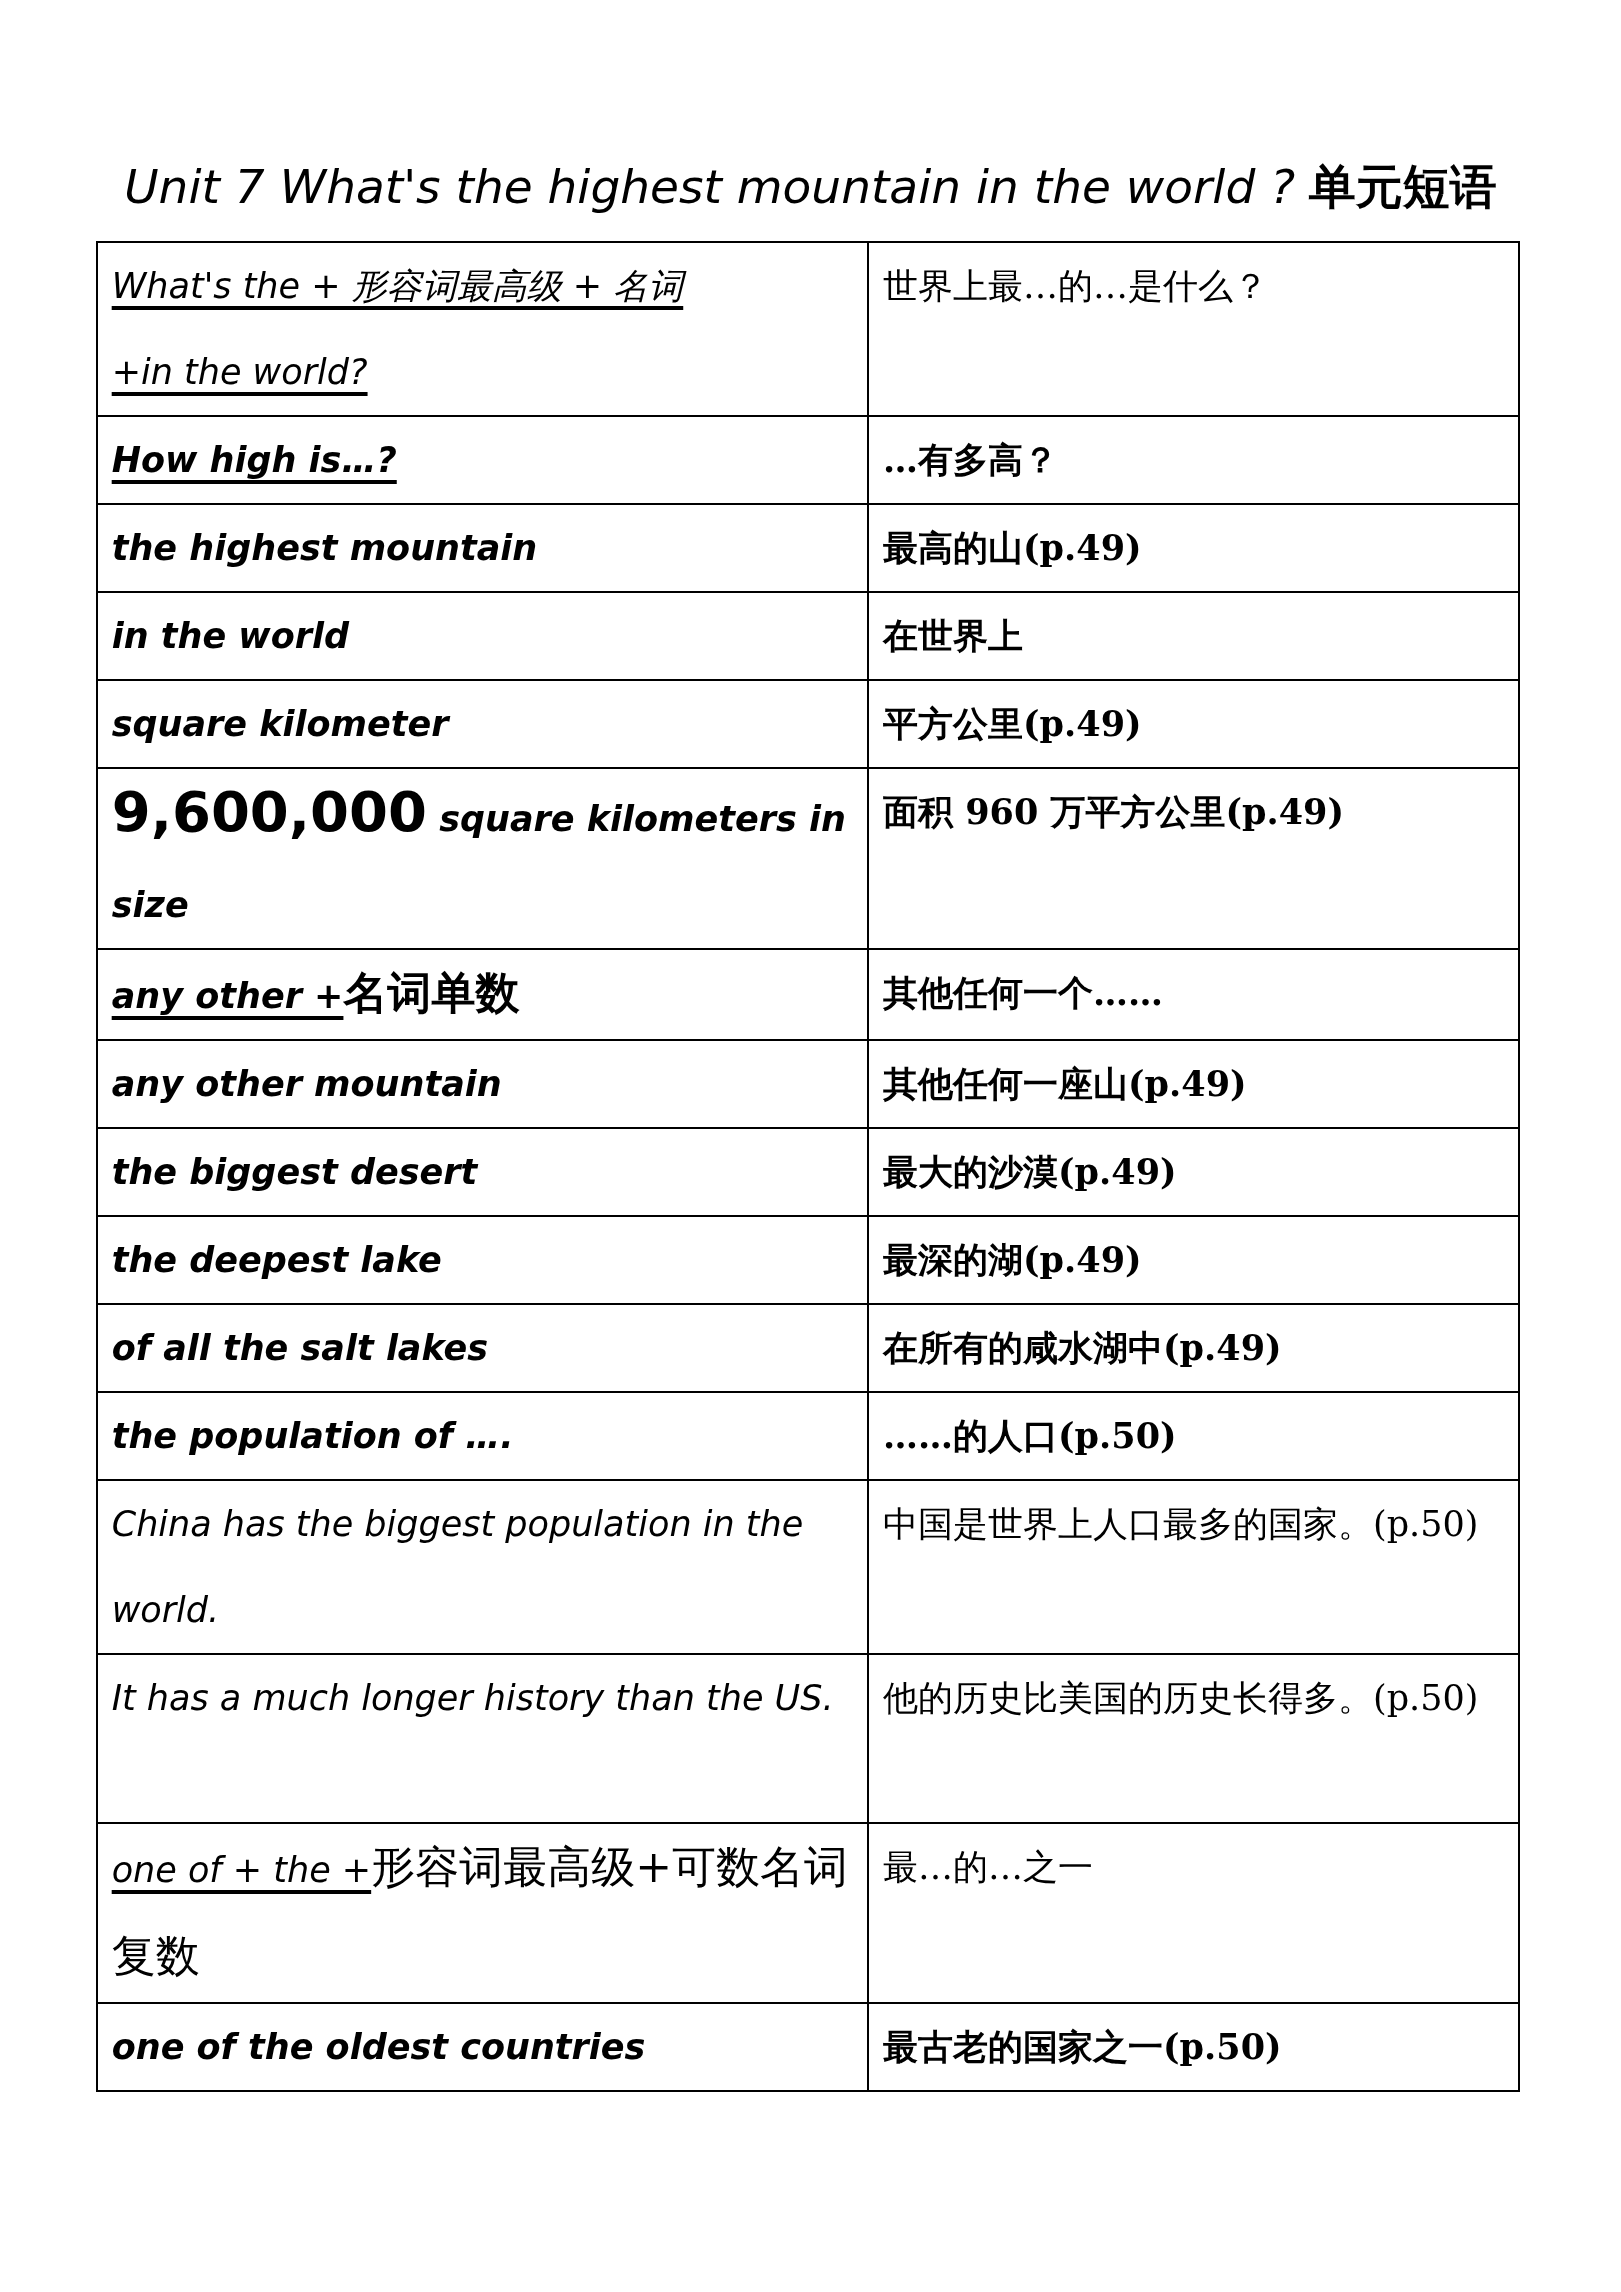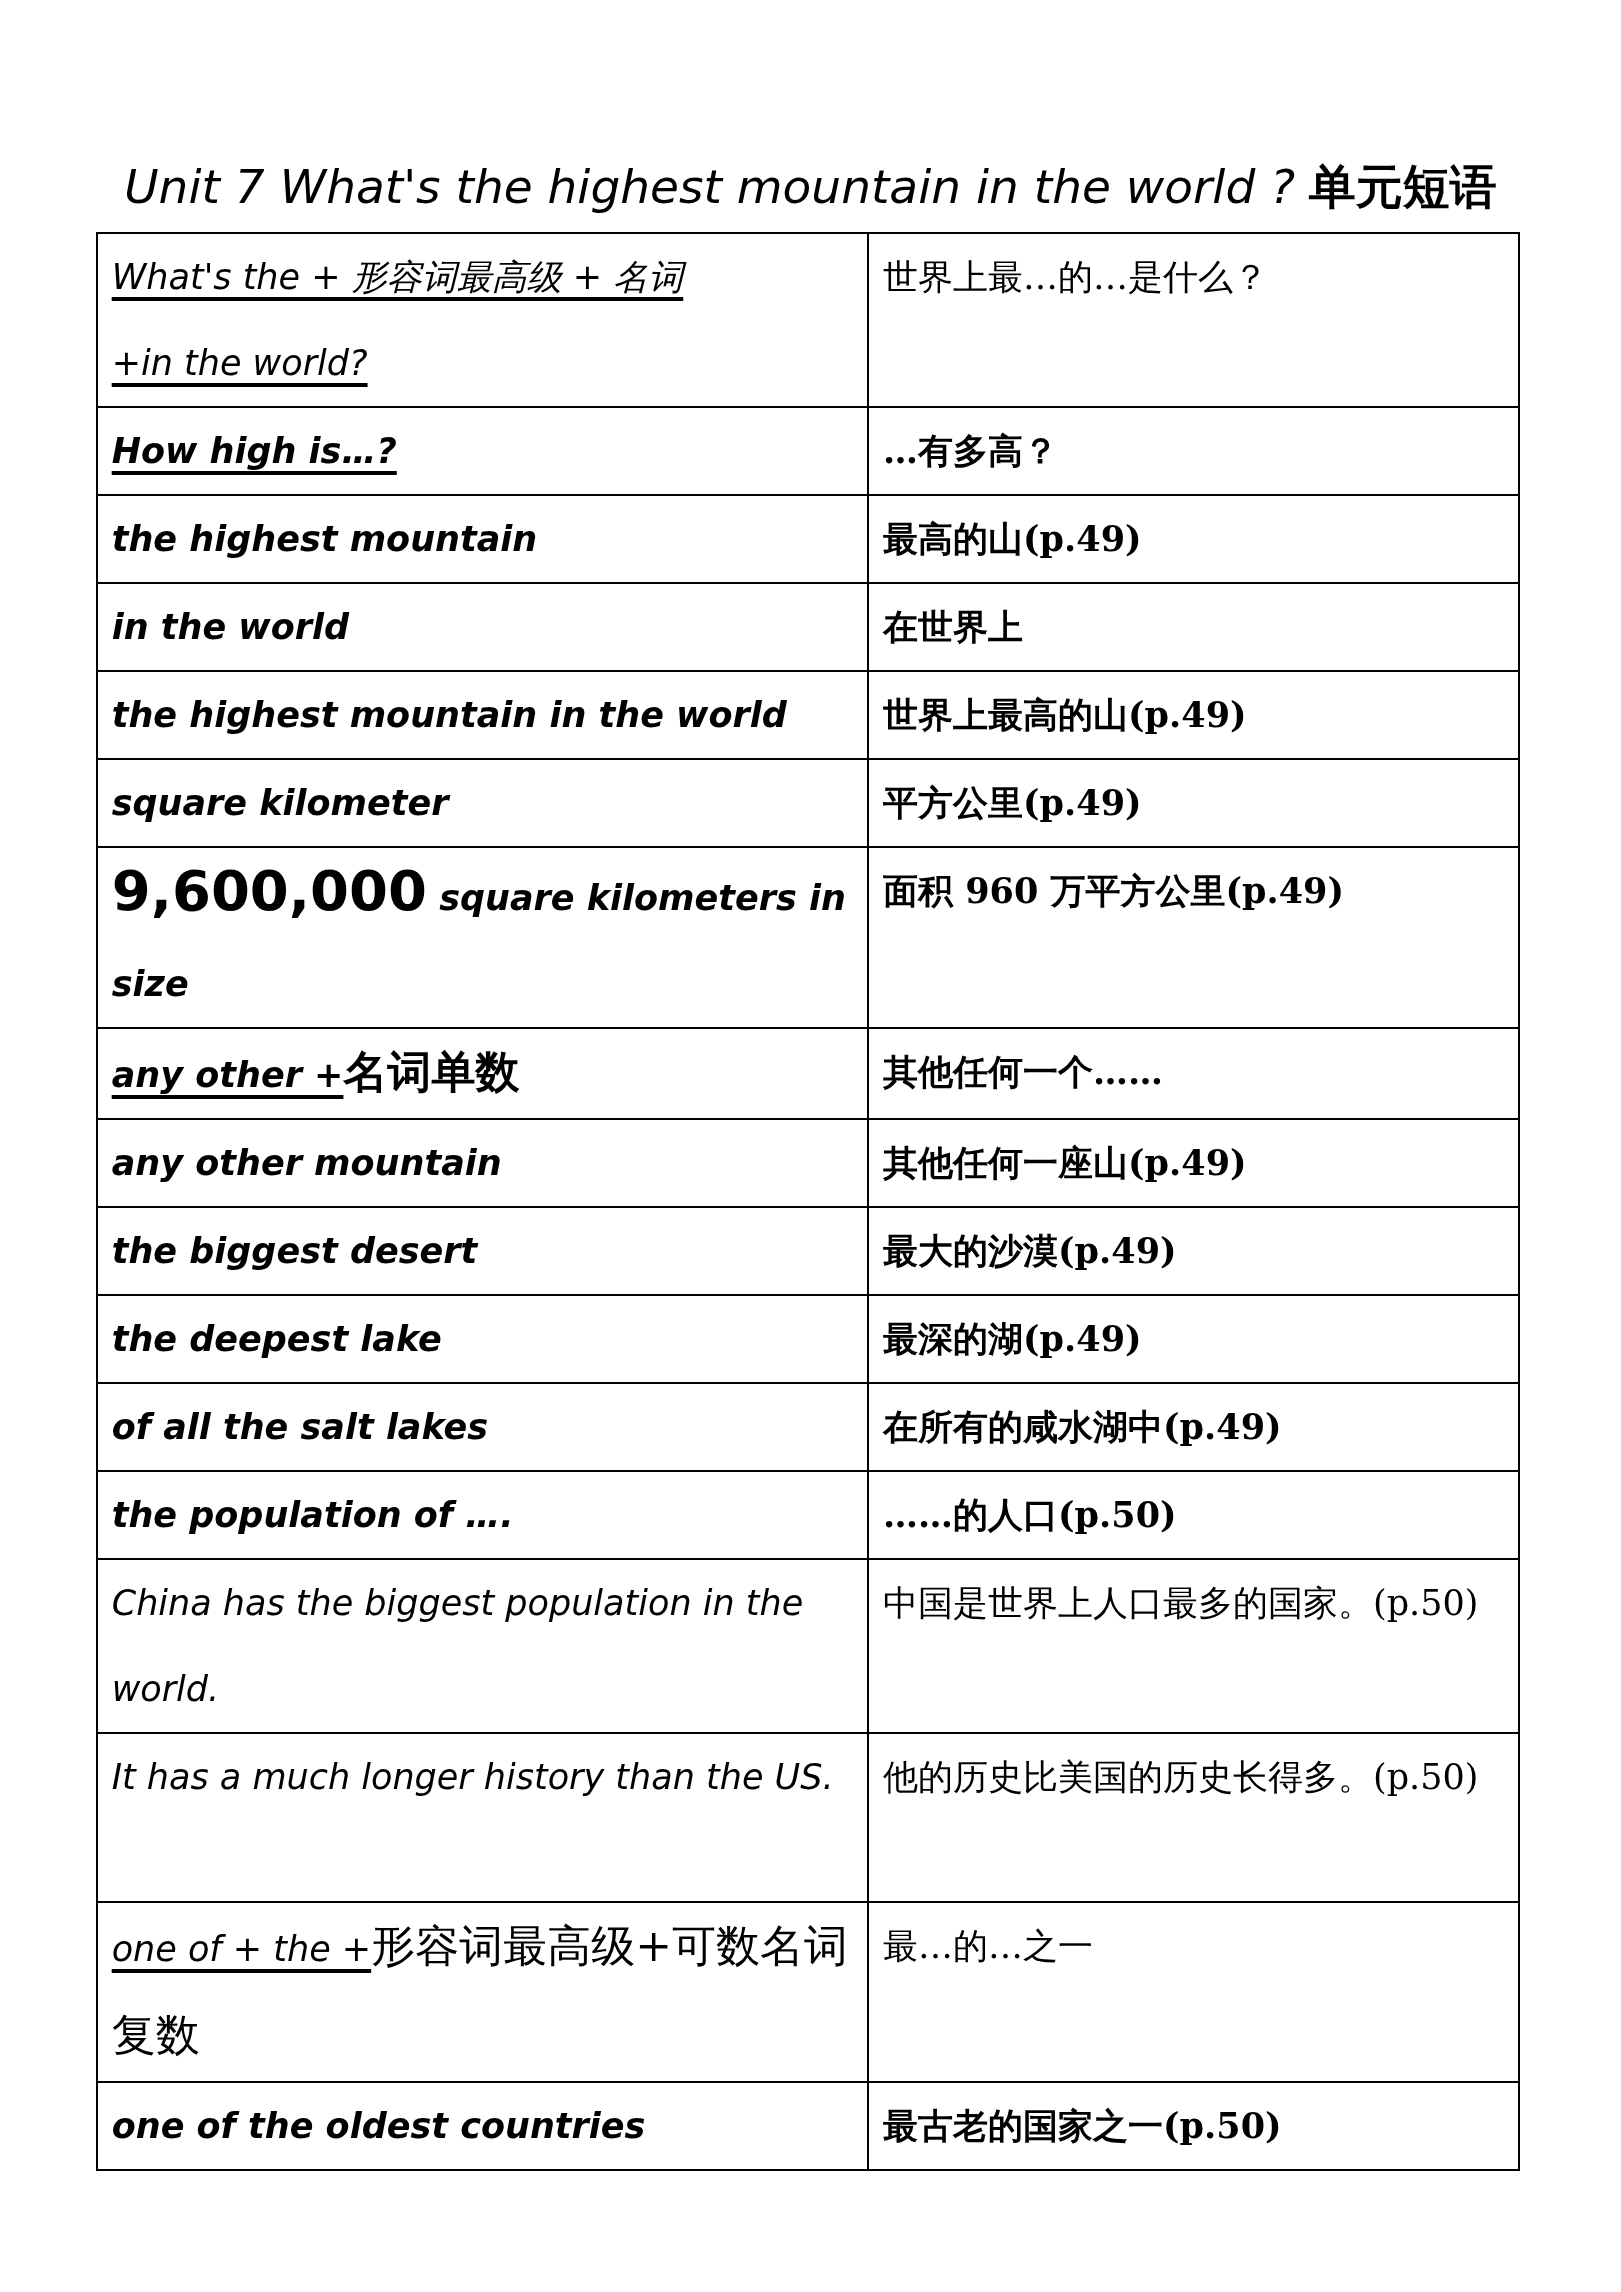--- a/index.html
+++ b/index.html
@@ -1,21 +1,21 @@
 <!DOCTYPE html>
 <html><head>
 <meta charset="utf-8">
 <style>
   html, body { margin:0; padding:0; background:#ffffff; }
   body { width:1621px; height:2293px; position:relative; overflow:hidden;
          font-family:"DejaVu Serif", serif; color:#000; }
   .title { position:absolute; left:0; top:157px; width:1621px; text-align:center;
            font-family:"DejaVu Sans", sans-serif; font-style:italic; font-size:47px; line-height:59px; }
   .title .cn { font-family:"DejaVu Serif", serif; font-style:normal; font-weight:bold; margin-left:13.7px; }
-  table.phrases { position:absolute; left:96px; top:232px; width:1424px;
+  table.phrases { position:absolute; left:96px; top:241px; width:1424px;
                   border-collapse:collapse; table-layout:fixed; }
   table.phrases td { border:2.9px solid #000; vertical-align:top; padding:0 13.7px;
                      font-size:35px; line-height:86px; overflow:hidden; }
   td.en { width:742px; font-family:"DejaVu Sans", sans-serif; font-style:italic; font-size:37px; }
   td.zh { font-family:"DejaVu Serif", serif; font-size:33px;margin-top:15px; }
   tr.single td { height:80px;font-weight:bold; }
   tr.double td { height:167px; }
   .ul { text-decoration:underline; text-decoration-thickness:3.9px; text-underline-offset:7.8px; }
   .cnfrag { font-style:normal; font-family:"DejaVu Serif", serif; font-size:44px; }
   .big { font-style:normal; font-size:56px; }
@@ -40,24 +40,20 @@
       <td class="en"><span class="ul">How high is…?</span></td>
       <td class="zh">…有多高？</td>
     </tr>
     <tr class="single">
       <td class="en">the highest mountain</td>
       <td class="zh">最高的山(p.49)</td>
     </tr>
     <tr class="single">
       <td class="en">in the world</td>
       <td class="zh">在世界上</td>
-    </tr>
-    <tr class="single">
-      <td class="en">the highest mountain in the world</td>
-      <td class="zh">世界上最高的山(p.49)</td>
     </tr>
     <tr class="single">
       <td class="en">square kilometer</td>
       <td class="zh">平方公里(p.49)</td>
     </tr>
     <tr class="single">
       <td class="en"><span class="big">9,600,000</span><span> square kilometers in size</span></td>
       <td class="zh">面积 960 万平方公里(p.49)</td>
     </tr>
     <tr class="single">

